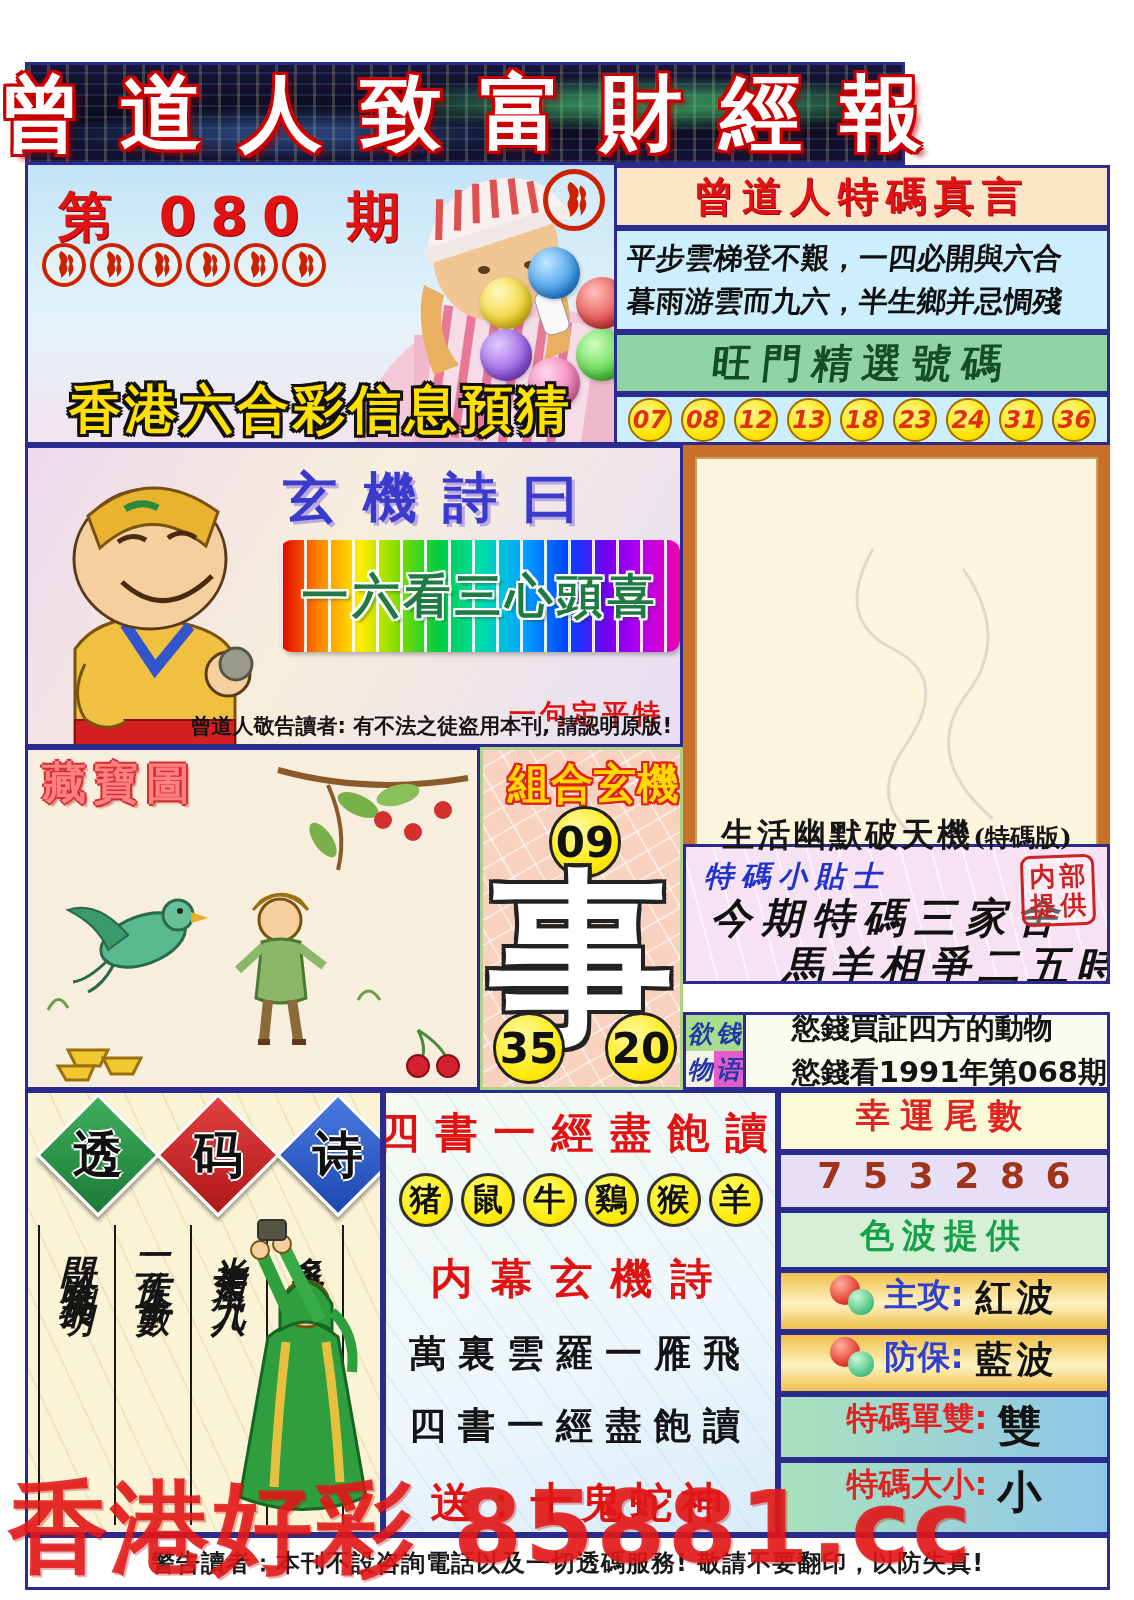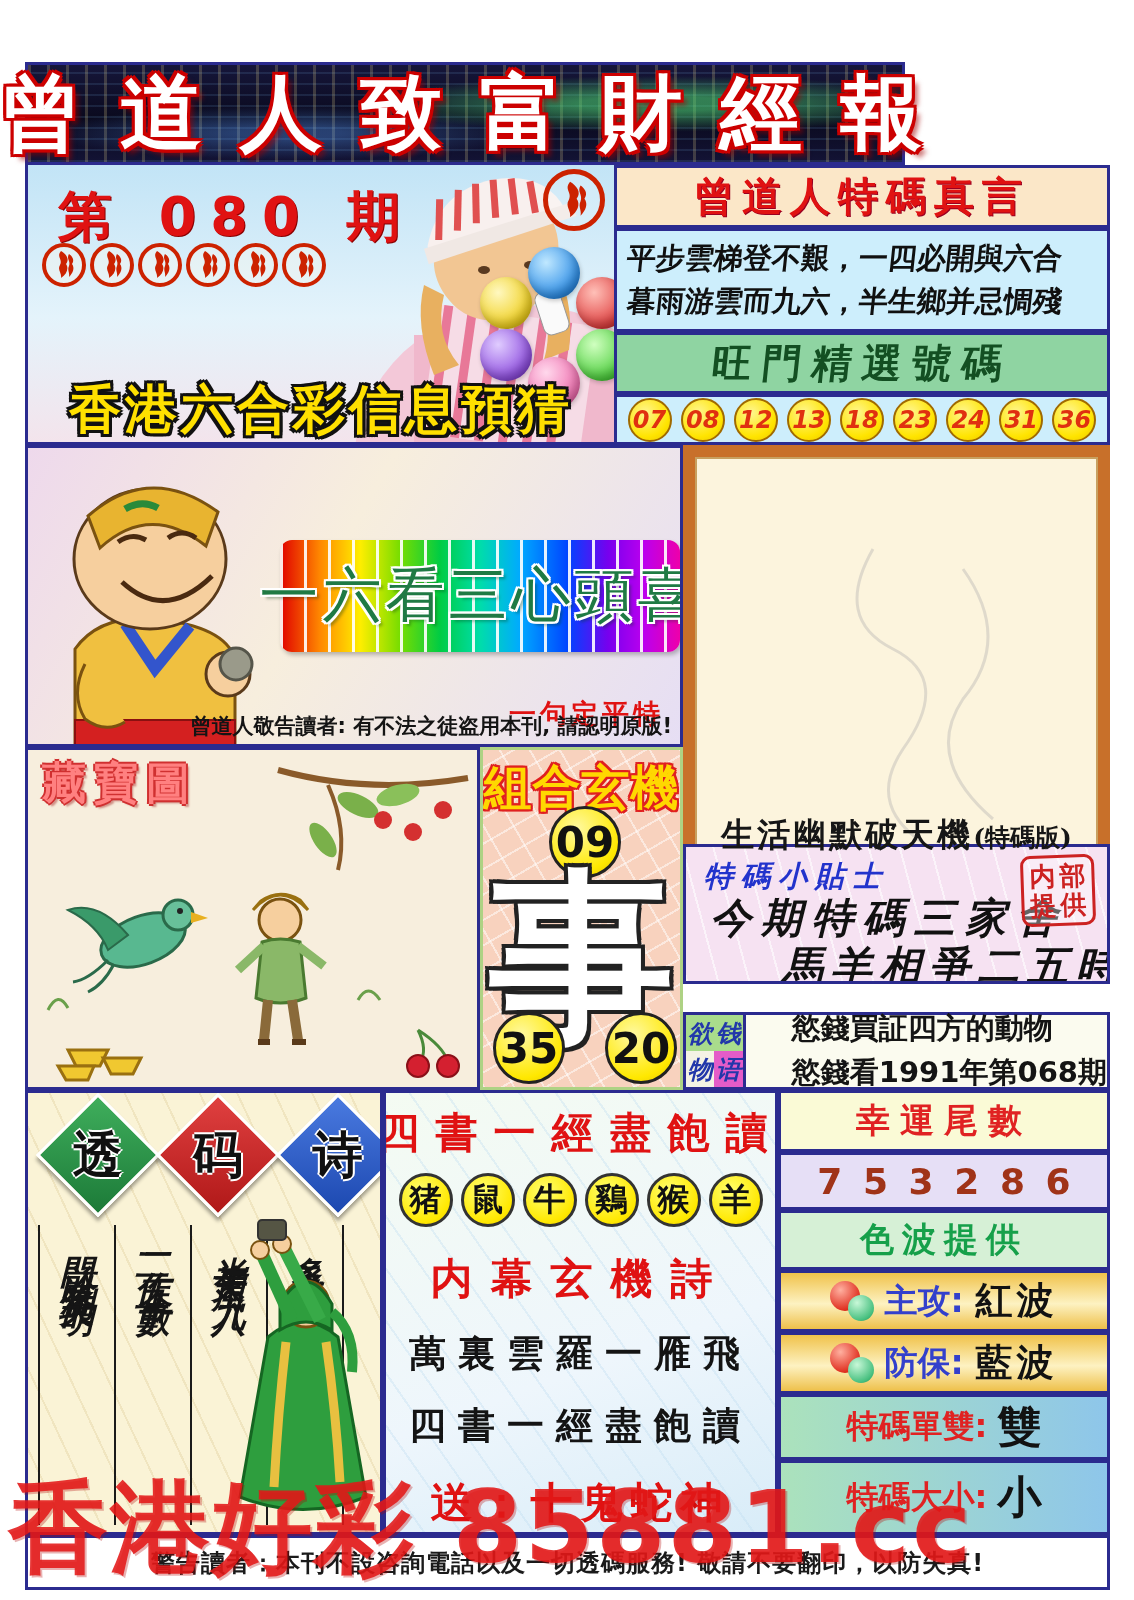--- a/index.html
+++ b/index.html
@@ -43,21 +43,21 @@
   .num-ball { width:44px; height:44px; border-radius:50%; background:radial-gradient(circle at 38% 32%,#fff690,#ffe400 65%,#e8c400); border:2px solid #a06a00; color:#e03010; font-size:24px; font-weight:bold; display:flex; align-items:center; justify-content:center; font-style:italic; }
 
   
   .xuanji { left:25px; top:445px; width:658px; height:302px; background:linear-gradient(120deg,#eed9ec 0%,#f7eedd 45%,#e6def4 100%); overflow:hidden; }
   .xuanji-title { position:absolute; left:255px; top:14px; color:#3a3acc; font-size:54px; font-weight:bold; letter-spacing:26px; white-space:nowrap; text-shadow:3px 3px 0 #b9a9e0; }
   .rainbow-bar { position:absolute; left:252px; top:92px; width:400px; height:112px; border-radius:12px;
     background:
       repeating-linear-gradient(90deg, rgba(255,255,255,.9) 0 3px, transparent 3px 24px),
       linear-gradient(90deg,#e00000 0%,#ff8800 10%,#ffee00 20%,#77dd00 30%,#00cc44 40%,#00ddaa 50%,#00aaff 60%,#0044ff 72%,#7700ee 82%,#bb00ee 91%,#ee00aa 100%);
     display:flex; align-items:center; justify-content:center; box-shadow:2px 3px 4px rgba(0,0,0,.25); }
-  .rainbow-bar span { color:#1f7a44; font-size:59px; font-weight:normal; letter-spacing:4px; white-space:nowrap;
+  .rainbow-bar span { color:#1f7a44; font-size:47px; font-weight:bold; letter-spacing:4px; white-space:nowrap;
     text-shadow:-2px 0 #fff,2px 0 #fff,0 -2px #fff,0 2px #fff,-2px -2px #fff,2px 2px #fff,2px -2px #fff,-2px 2px #fff,4px 4px 3px rgba(0,60,20,.35); }
   .xuanji-tagline { position:absolute; right:16px; top:248px; color:#e01212; font-size:27px; font-weight:bold; letter-spacing:4px; }
   .xuanji-notice { position:absolute; right:8px; bottom:4px; color:#141414; font-size:21px; font-weight:bold; white-space:nowrap; }
   .oldman { position:absolute; left:2px; top:6px; }
 
   
   .humor { left:683px; top:445px; width:427px; height:427px;
     border:12px solid transparent;
     background:linear-gradient(#fcf4dd,#fcf4dd) padding-box,
       repeating-linear-gradient(45deg,#d08a3a 0 7px,#f6e2b2 7px 14px,#c8703a 14px 21px) border-box; overflow:hidden; }
@@ -73,21 +73,21 @@
   .treasure { left:25px; top:747px; width:455px; height:343px; background:#f7eedd; overflow:hidden; }
   .treasure-title { position:absolute; left:14px; top:4px; font-size:44px; font-weight:bold; letter-spacing:8px; color:#ff8080;
     text-shadow:2px 0 #d03030,-2px 0 #d03030,0 2px #d03030,0 -2px #d03030,3px 3px 2px rgba(150,0,0,.4); z-index:3; }
 
   
   .combo { left:480px; top:747px; width:203px; height:343px; border:3px solid #aed284;
     background:
       repeating-linear-gradient(60deg, rgba(255,255,255,.5) 0 2px, transparent 2px 26px),
       repeating-linear-gradient(-30deg, rgba(255,255,255,.5) 0 2px, transparent 2px 22px),
       #f8d2be; overflow:hidden; }
-  .combo-title { position:absolute; left:0; top:6px; width:100%; text-align:center; font-size:48px; font-weight:bold; color:#ffd800; white-space:nowrap; letter-spacing:1px;
+  .combo-title { position:absolute; left:0; top:6px; width:100%; text-align:right; font-size:42px; font-weight:bold; color:#ffd800; white-space:nowrap; letter-spacing:1px;
     text-shadow:2px 0 #e02020,-2px 0 #e02020,0 2px #e02020,0 -2px #e02020,2px 2px #e02020,-2px -2px #e02020,2px -2px #e02020,-2px 2px #e02020; }
   .combo-ball { position:absolute; width:72px; height:72px; border-radius:50%; background:radial-gradient(circle at 38% 30%,#fff9a0,#ffe800 70%,#e0c000); border:3px solid #222; color:#111; font-size:42px; font-weight:bold; display:flex; align-items:center; justify-content:center; }
   .combo-char { position:absolute; left:0; top:86px; width:100%; text-align:center; font-size:185px; font-weight:bold; color:#ffffff; font-family:"DejaVu Serif",serif;
     text-shadow:4px 0 #222,-4px 0 #222,0 4px #222,0 -4px #222,4px 4px #222,-4px -4px #222,4px -4px #222,-4px 4px #222; }
 
   
   .tips { left:683px; top:844px; width:427px; height:140px;
     background:repeating-linear-gradient(75deg, rgba(255,255,255,.6) 0 2px, transparent 2px 30px), #f6e2f2; overflow:hidden; }
   .tips-title { position:absolute; left:18px; top:10px; color:#2233cc; font-size:29px; font-weight:bold; letter-spacing:8px; font-style:italic; }
   .tips-line1 { position:absolute; left:24px; top:44px; color:#111; font-size:41px; font-weight:bold; font-family:"DejaVu Serif",serif; font-style:italic; letter-spacing:10px; white-space:nowrap; }
@@ -124,21 +124,21 @@
       linear-gradient(160deg,#f4fbf2 0%,#eef6fc 60%,#d8ecf8 100%);
     display:flex; flex-direction:column; align-items:center; overflow:hidden; }
   .lucky-title { margin-top:12px; color:#e01212; font-size:42px; font-weight:bold; letter-spacing:16px; white-space:nowrap; }
   .zodiac-row { display:flex; gap:8px; margin-top:12px; }
   .zodiac { width:54px; height:54px; border-radius:50%; background:radial-gradient(circle at 38% 32%,#ffff70,#ffe800 70%,#e8c800); border:3px solid #333; display:flex; align-items:center; justify-content:center; font-size:32px; font-weight:bold; color:#111; }
   .inner-title { margin-top:24px; color:#e01212; font-size:42px; font-weight:bold; letter-spacing:18px; white-space:nowrap; }
   .inner-line { margin-top:22px; color:#141414; font-size:37px; font-weight:bold; letter-spacing:12px; font-family:"DejaVu Serif",serif; white-space:nowrap; }
   .inner-gift { margin-top:24px; color:#e01212; font-size:42px; font-weight:bold; letter-spacing:8px; white-space:nowrap; }
 
   
-  .rrow { left:778px; width:332px; display:flex; align-items:center; justify-content:center; }
+  .rrow { left:778px; width:332px; display:flex; justify-content:center; }
   .r-tail-title { top:1090px; height:62px; background:#fafad6; }
   .r-tail-title span { color:#e02222; font-size:34px; font-weight:bold; letter-spacing:10px; }
   .r-digits { top:1152px; height:58px; background:#e6dff6; justify-content:space-around; padding:0 26px; }
   .r-digits span { color:#a03318; font-size:36px; font-weight:bold; }
   .r-sebo { top:1210px; height:60px; background:#d6f0d6; }
   .r-sebo span { color:#16a04a; font-size:34px; font-weight:bold; letter-spacing:8px; }
   .r-main { top:1270px; height:62px; background:linear-gradient(180deg,#f0c24a,#fdf2c2 55%,#eec04a); }
   .r-defend { top:1332px; height:62px; background:linear-gradient(180deg,#f0c24a,#fdf2c2 55%,#eec04a); }
   .wave-label { color:#3340cc; font-size:33px; font-weight:bold; margin-right:12px; white-space:nowrap; }
   .wave-value { color:#121212; font-size:37px; font-weight:bold; letter-spacing:4px; white-space:nowrap; }
@@ -281,20 +281,21 @@
     <path d="M55 210 Q40 240 55 265 Q75 280 95 268" fill="#f0c040" stroke="#7a5210" stroke-width="3"></path>
     <ellipse cx="120" cy="105" rx="76" ry="70" fill="#f6cf9e" stroke="#5a3a1a" stroke-width="3"></ellipse>
     <path d="M58 62 Q120 8 188 58 L176 92 Q120 48 70 94 Z" fill="#e8b430" stroke="#7a5210" stroke-width="3"></path>
     <path d="M95 55 Q112 45 128 54" stroke="#2a8a3a" stroke-width="7" fill="none"></path>
     <path d="M88 88 Q102 78 116 86" stroke="#4a2a10" stroke-width="5" fill="none"></path>
     <path d="M138 84 Q152 74 166 84" stroke="#4a2a10" stroke-width="5" fill="none"></path>
     <path d="M92 128 Q135 168 182 122" stroke="#4a2a10" stroke-width="5" fill="none"></path>
     <circle cx="198" cy="220" r="22" fill="#f6cf9e" stroke="#5a3a1a" stroke-width="3"></circle>
     <circle cx="206" cy="210" r="16" fill="#9a9a8a" stroke="#55554a" stroke-width="3"></circle>
   </svg>
+  <span class="xuanji-title">玄機詩曰</span>
   <div class="rainbow-bar">
     <span>一六看三心頭喜</span>
   </div>
   <span class="xuanji-tagline">一句定平特</span>
   <span class="xuanji-notice">曾道人敬告讀者: 有不法之徒盗用本刊, 請認明原版!</span>
 </div>
 
 <div class="sect humor" style="border-color:#c8702a;">
   <div class="humor-inner">
     <svg class="humor-scribble" width="320" height="340" viewBox="0 0 320 340">

